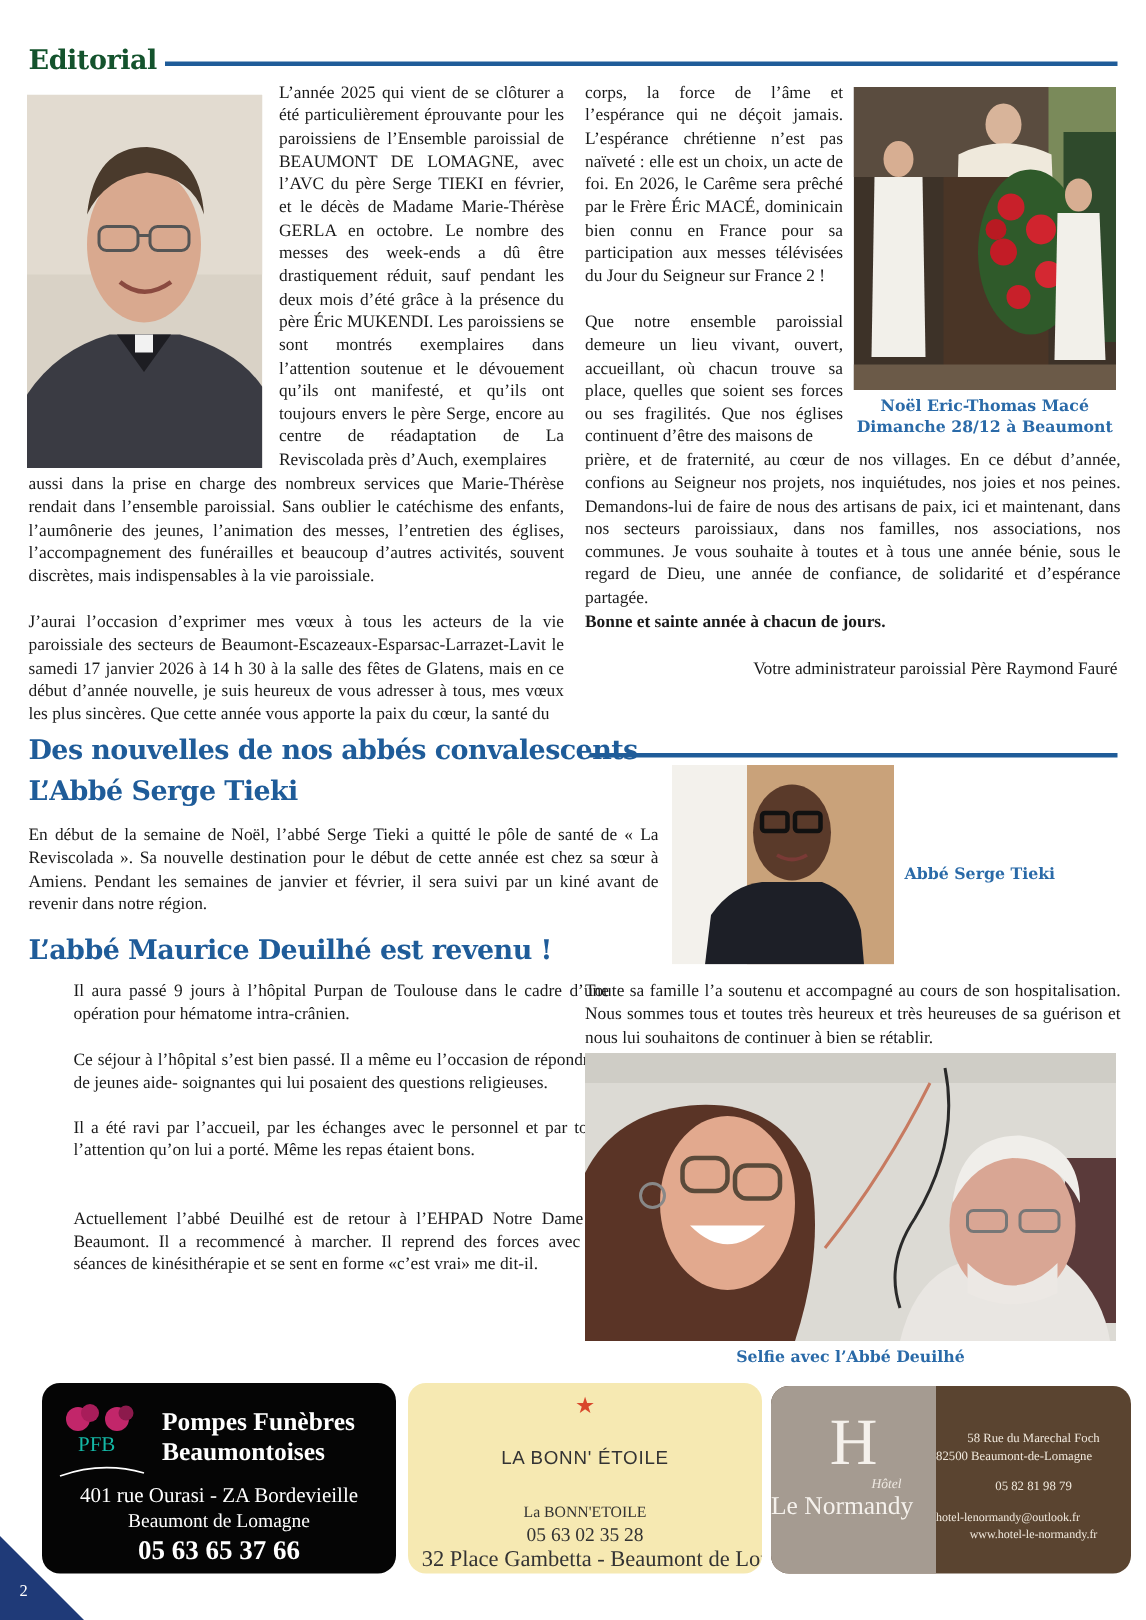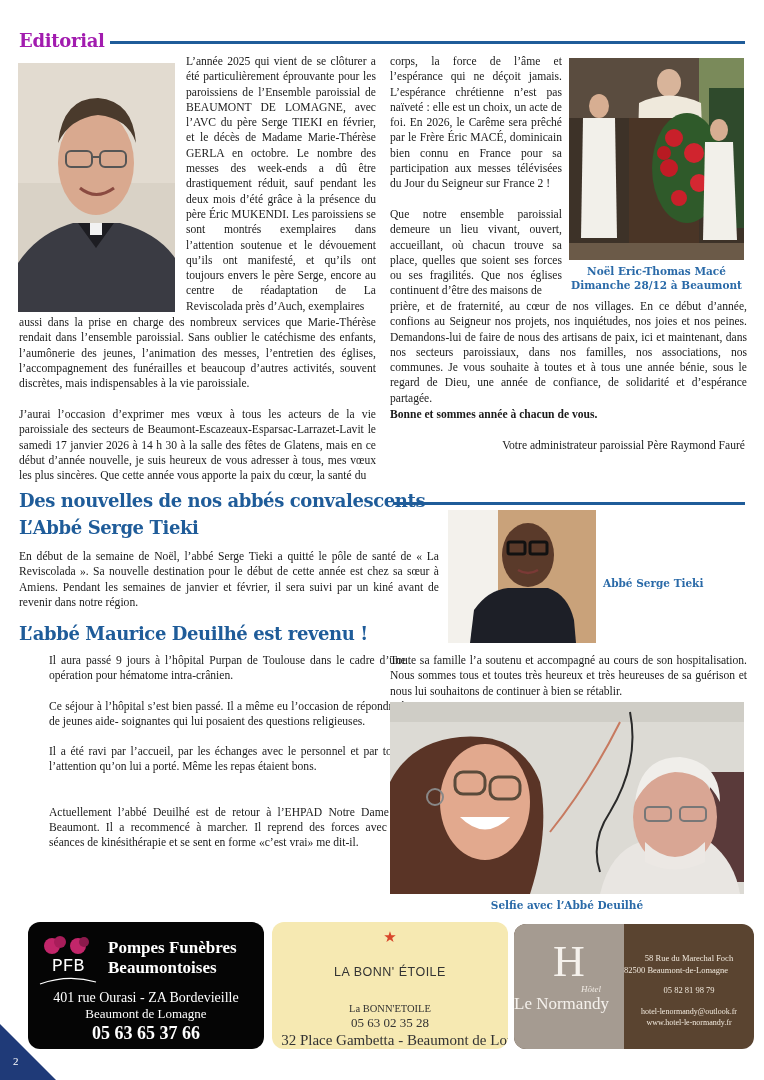--- a/index.html
+++ b/index.html
@@ -1,20 +1,20 @@
 <!DOCTYPE html>
 <html><head>
 <meta charset="utf-8">
 <style>
   * { box-sizing: border-box; margin: 0; padding: 0; }
   html, body { width: 764px; height: 1080px; background: #ffffff; overflow: hidden; }
   body { position: relative; font-family: "Liberation Serif", "DejaVu Serif", serif; color: #1a1a1a; }
   .abs { position: absolute; }
   .txt { font-size: 11.6px; line-height: 15.3px; text-align: justify; hyphens: none; }
-  .h1 { font-family: "DejaVu Serif", serif; font-weight: bold; color: #a21caf; font-size: 18px; letter-spacing: -0.3px; }
+  .h1 { font-family: "DejaVu Serif", serif; font-weight: bold; color: #14532d; font-size: 18px; letter-spacing: -0.3px; }
   .h2 { font-family: "DejaVu Serif", serif; font-weight: bold; color: #1f5c99; font-size: 18px; letter-spacing: -0.4px; }
   .rule { height: 3px; background: #1f5c99; }
   .caption { font-family: "DejaVu Serif", serif; font-weight: bold; color: #2a6aa8; font-size: 10.5px; text-align: center; line-height: 14px; }
   .photo { overflow: hidden; }
   .photo svg { display: block; width: 100%; height: 100%; }
   p.para { margin-bottom: 0; }
   .gap { height: 15px; }
 
   
   .ad { position: absolute; border-radius: 12px; overflow: hidden; }
@@ -72,21 +72,21 @@
     <path d="M14 60 L46 60 L48 180 L12 180 Z" fill="#f2f0ea"></path>
     <ellipse cx="150" cy="72" rx="9" ry="11" fill="#d7ae92"></ellipse>
     <path d="M136 84 L164 84 L168 182 L134 182 Z" fill="#f2f0ea"></path>
     <rect x="0" y="185" width="175" height="17" fill="#6b5a48"></rect>
   </svg>
 </div>
 <div class="abs caption" style="left:565px; top:264px; width:183px;">Noël Eric-Thomas Macé</div>
 <div class="abs caption" style="left:565px; top:278px; width:183px;">Dimanche 28/12 à Beaumont</div>
 
 <div class="abs txt" style="left:390px; top:299px; width:357px;">prière, et de fraternité, au cœur de nos villages. En ce début d’année, confions au Seigneur nos projets, nos inquiétudes, nos joies et nos peines. Demandons-lui de faire de nous des artisans de paix, ici et maintenant, dans nos secteurs paroissiaux, dans nos familles, nos associations, nos communes. Je vous souhaite à toutes et à tous une année bénie, sous le regard de Dieu, une année de confiance, de solidarité et d’espérance partagée.</div>
-<div class="abs txt" style="left:390px; top:407px; width:357px; font-weight:bold;">Bonne et sommes année à chacun de vous.</div>
+<div class="abs txt" style="left:390px; top:407px; width:357px; font-weight:bold;">Bonne et sainte année à chacun de jours.</div>
 <div class="abs txt" style="left:390px; top:438px; width:355px; text-align:right;">Votre administrateur paroissial  Père Raymond Fauré</div>
 
 <div class="abs h2" style="left:19px; top:490px;">Des nouvelles de nos abbés convalescents</div>
 <div class="abs rule" style="left:393px; top:502px; width:352px;"></div>
 
 <div class="abs h2" style="left:19px; top:517px;">L’Abbé Serge Tieki</div>
 <div class="abs txt" style="left:19px; top:549px; width:420px;">En début de la semaine de Noël, l’abbé Serge Tieki a quitté le pôle de santé de « La Reviscolada ». Sa nouvelle destination pour le début de cette année est chez sa sœur à Amiens. Pendant les semaines de janvier et février, il sera suivi par un kiné avant de revenir dans notre région.</div>
 
 <div class="abs photo" style="left:448px; top:510px; width:148px; height:133px;">
   <svg viewBox="0 0 148 133" preserveAspectRatio="none">
@@ -142,21 +142,21 @@
 <div class="ad ad-pfb">
   <div class="abs" style="left:10px; top:12px; width:60px; height:52px;">
     <svg viewBox="0 0 60 52" width="60" height="52">
       <circle cx="14" cy="12" r="8" fill="#c2266a"></circle>
       <circle cx="22" cy="8" r="6" fill="#a81d5a"></circle>
       <circle cx="40" cy="12" r="8" fill="#c2266a"></circle>
       <circle cx="46" cy="8" r="5" fill="#8c1a4c"></circle>
       <path d="M2 50 Q30 40 58 48" stroke="#ffffff" stroke-width="1.2" fill="none"></path>
     </svg>
   </div>
-  <div class="abs" style="left:24px; top:34px; font-family:Liberation Mono, monospace; font-size:18px; color:#ffffff;">PFB</div>
+  <div class="abs" style="left:24px; top:34px; font-family:Liberation Serif, serif; font-size:14px; color:#14b8a6;">PFB</div>
   <div class="abs" style="left:80px; top:16px; font-family:'Liberation Serif',serif; font-weight:bold; font-size:17px; line-height:20px;">Pompes Funèbres</div>
   <div class="abs" style="left:80px; top:36px; font-family:'Liberation Serif',serif; font-weight:bold; font-size:17px; line-height:20px;">Beaumontoises</div>
   <div class="abs" style="left:0; top:68px; width:236px; text-align:center; font-size:14px; line-height:16px;">401 rue Ourasi - ZA Bordevieille</div>
   <div class="abs" style="left:0; top:84px; width:236px; text-align:center; font-size:13px; line-height:16px;">Beaumont de Lomagne</div>
   <div class="abs" style="left:0; top:100px; width:236px; text-align:center; font-size:18px; font-weight:bold; line-height:22px;">05 63 65 37 66</div>
 </div>
 
 <div class="ad ad-etoile">
   <div class="abs" style="left:0; top:6px; width:236px; color:#d9472b; font-size:15px;">★</div>
   <div class="abs" style="left:0; top:43px; width:236px; font-family:'Liberation Sans',sans-serif; font-size:12.5px; letter-spacing:0.5px; color:#333;">LA BONN' ÉTOILE</div>
@@ -167,21 +167,21 @@
 
 <div class="ad ad-normandy">
   <div class="abs" style="left:0; top:0; width:110px; height:125px; background:#a59b91;">
     <div class="abs" style="left:0; top:14px; width:110px; text-align:center; font-size:44px; color:#f5f1ec; line-height:48px;">H</div>
     <div class="abs" style="left:0; top:60px; width:110px; text-align:center; font-size:9px; color:#efe9e2; font-style:italic;padding-left:44px;">Hôtel</div>
     <div class="abs" style="left:0; top:70px; width:118px; text-align:left; font-size:17px; color:#f5f1ec;">Le Normandy</div>
   </div>
   <div class="abs" style="left:110px; top:28px; width:130px; text-align:center; font-size:8.5px; color:#f0e8dc; line-height:12px;">58 Rue du Marechal Foch</div>
   <div class="abs" style="left:110px; top:40px; width:130px; text-align:left; font-size:8.5px; color:#f0e8dc; line-height:12px;">82500 Beaumont-de-Lomagne</div>
   <div class="abs" style="left:110px; top:60px; width:130px; text-align:center; font-size:8.5px; color:#f0e8dc; line-height:12px;">05 82 81 98 79</div>
-  <div class="abs" style="left:110px; top:82px; width:130px; text-align:center; font-size:8px; color:#f0e8dc; line-height:12px;">hotel-lenormandy@outlook.fr</div>
+  <div class="abs" style="left:110px; top:82px; width:130px; text-align:left; font-size:8px; color:#f0e8dc; line-height:12px;">hotel-lenormandy@outlook.fr</div>
   <div class="abs" style="left:110px; top:93px; width:130px; text-align:center; font-size:8px; color:#f0e8dc; line-height:12px;">www.hotel-le-normandy.fr</div>
 </div>
 
 <div class="abs corner">
   <svg viewBox="0 0 56 56" width="56" height="56">
     <polygon points="0,0 56,56 0,56" fill="#1f3a78"></polygon>
   </svg>
 </div>
 <div class="abs" style="left:13px; top:1055px; font-family:'Liberation Serif',serif; font-size:11px; color:#ffffff;">2</div>
 

